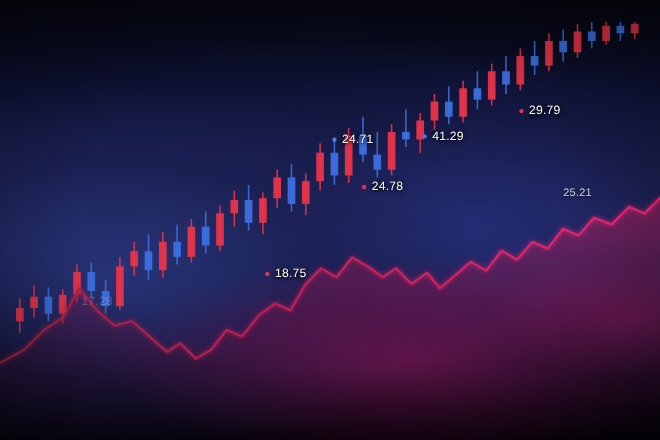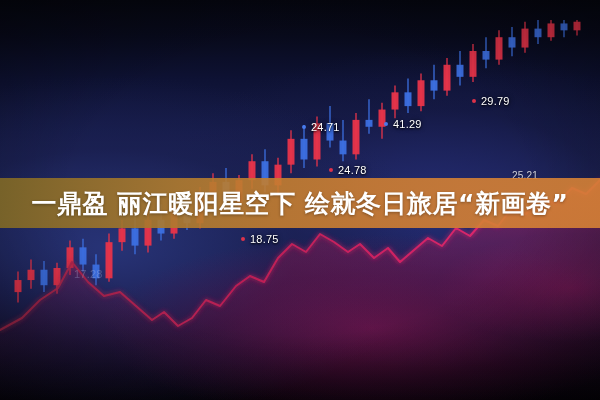--- a/index.html
+++ b/index.html
@@ -252,25 +252,22 @@
 
   <svg class="layer" viewBox="0 0 600 400" preserveAspectRatio="none">
     <path id="area-fill" fill="url(#areaFillRight)" stroke="none" d="M0 330 L22 318 L40 300 L58 288 L72 262 L88 282 L104 296 L120 292 L136 306 L152 320 L164 312 L178 326 L192 318 L206 300 L220 306 L236 286 L250 276 L264 282 L278 258 L292 244 L306 252 L320 234 L334 242 L348 252 L360 244 L374 258 L388 248 L400 262 L414 250 L428 238 L442 246 L456 228 L470 236 L484 220 L498 226 L512 208 L526 214 L540 198 L556 204 L572 188 L586 194 L600 180 L600 400 L0 400 Z"></path>
     <path id="area-line" fill="none" stroke="url(#lineStroke)" stroke-width="2" stroke-linejoin="round" stroke-linecap="round" filter="url(#glowSoft)" opacity="0.95" d="M0 330 L22 318 L40 300 L58 288 L72 262 L88 282 L104 296 L120 292 L136 306 L152 320 L164 312 L178 326 L192 318 L206 300 L220 306 L236 286 L250 276 L264 282 L278 258 L292 244 L306 252 L320 234 L334 242 L348 252 L360 244 L374 258 L388 248 L400 262 L414 250 L428 238 L442 246 L456 228 L470 236 L484 220 L498 226 L512 208 L526 214 L540 198 L556 204 L572 188 L586 194 L600 180"></path>
   </svg>
 
   <div class="bg-vignette"></div>
 
   <div id="labels-group">
       <div class="price-tag tag-faint" style="left: 74px; top: 268px;">17.28</div>
-      <div class="price-tag tag-up" style="left: 250px; top: 233px;">18.75</div>
+      <div class="price-tag tag-up" style="left: 250px; top: 243px;">18.75</div>
       <div class="price-tag tag-dn" style="left: 311px; top: 121px;">24.71</div>
       <div class="price-tag tag-dn" style="left: 393px; top: 118px;">41.29</div>
       <div class="price-tag tag-up" style="left: 338px; top: 164px;">24.78</div>
       <div class="price-tag tag-up" style="left: 481px; top: 95px;">29.79</div>
       <div class="price-tag tag-under" style="left: 512px; top: 170px;">25.21</div>
     </div>
 
-  <div class="banner">
-    <div class="banner-text">一鼎盈 丽江暖阳星空下 绘就冬日旅居“新画卷”</div>
-  </div>
 
 </div>
 
 </body></html>

